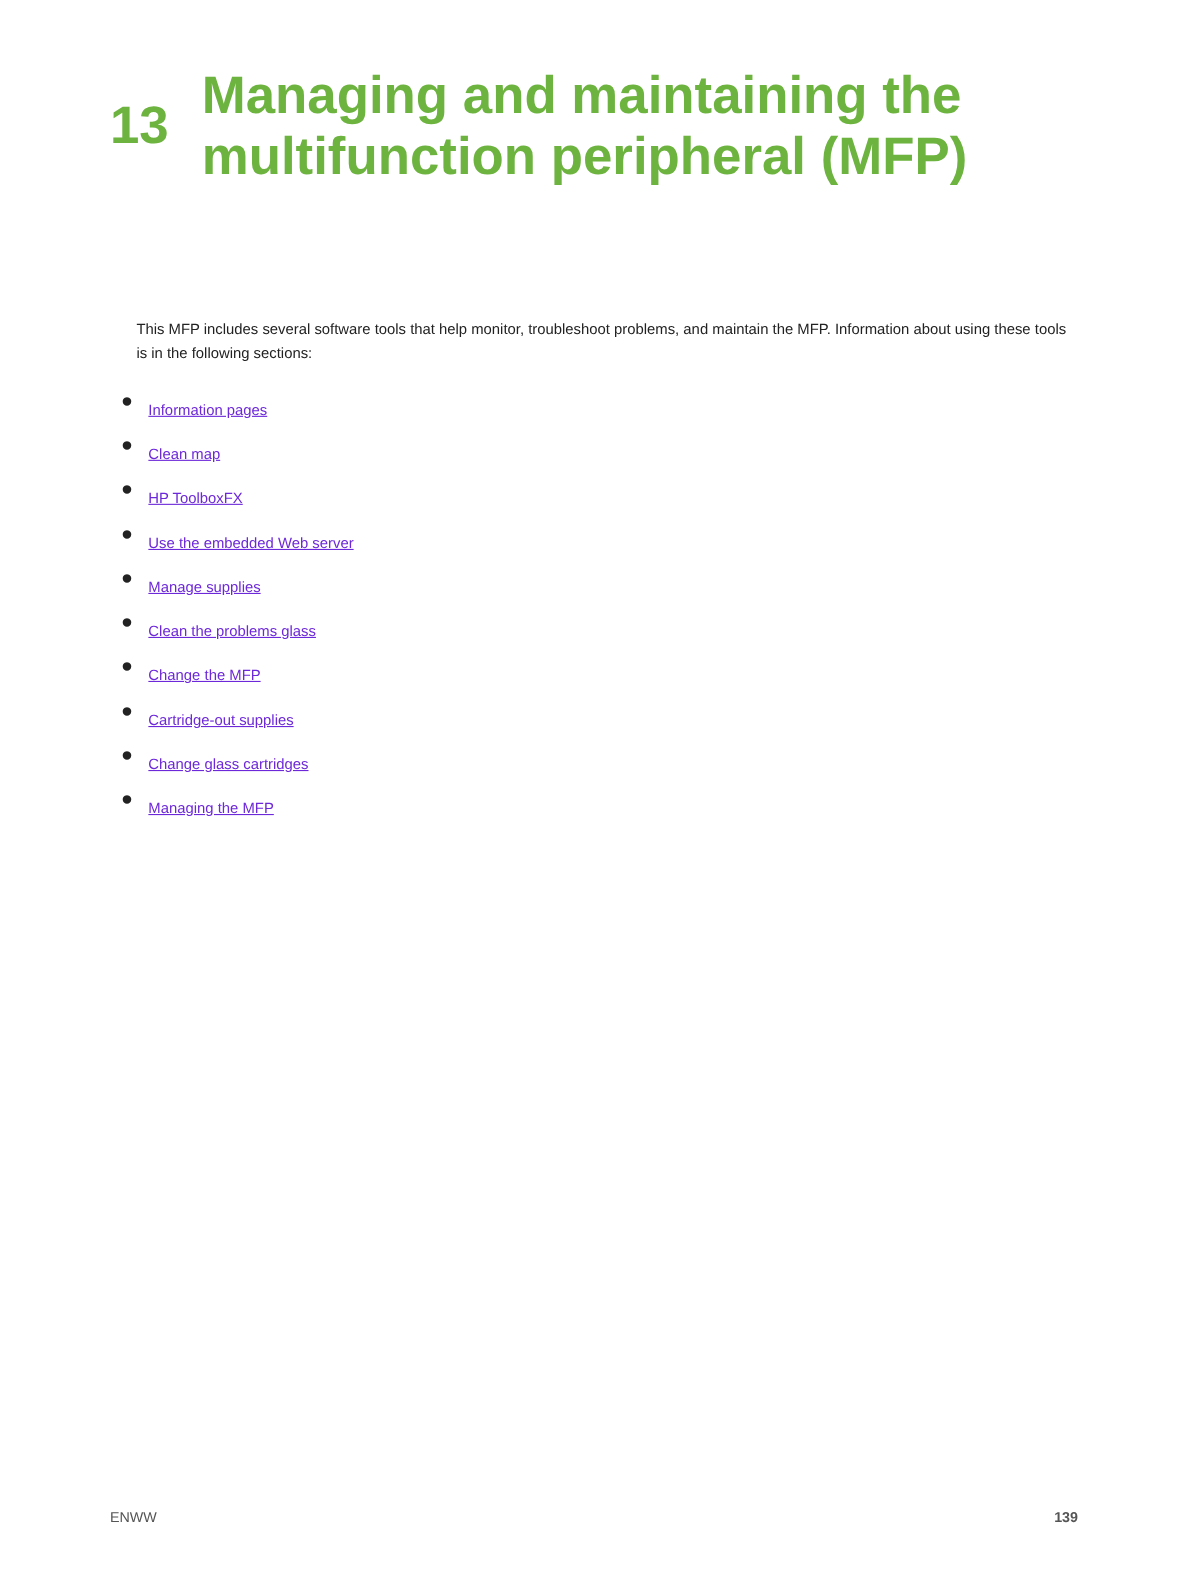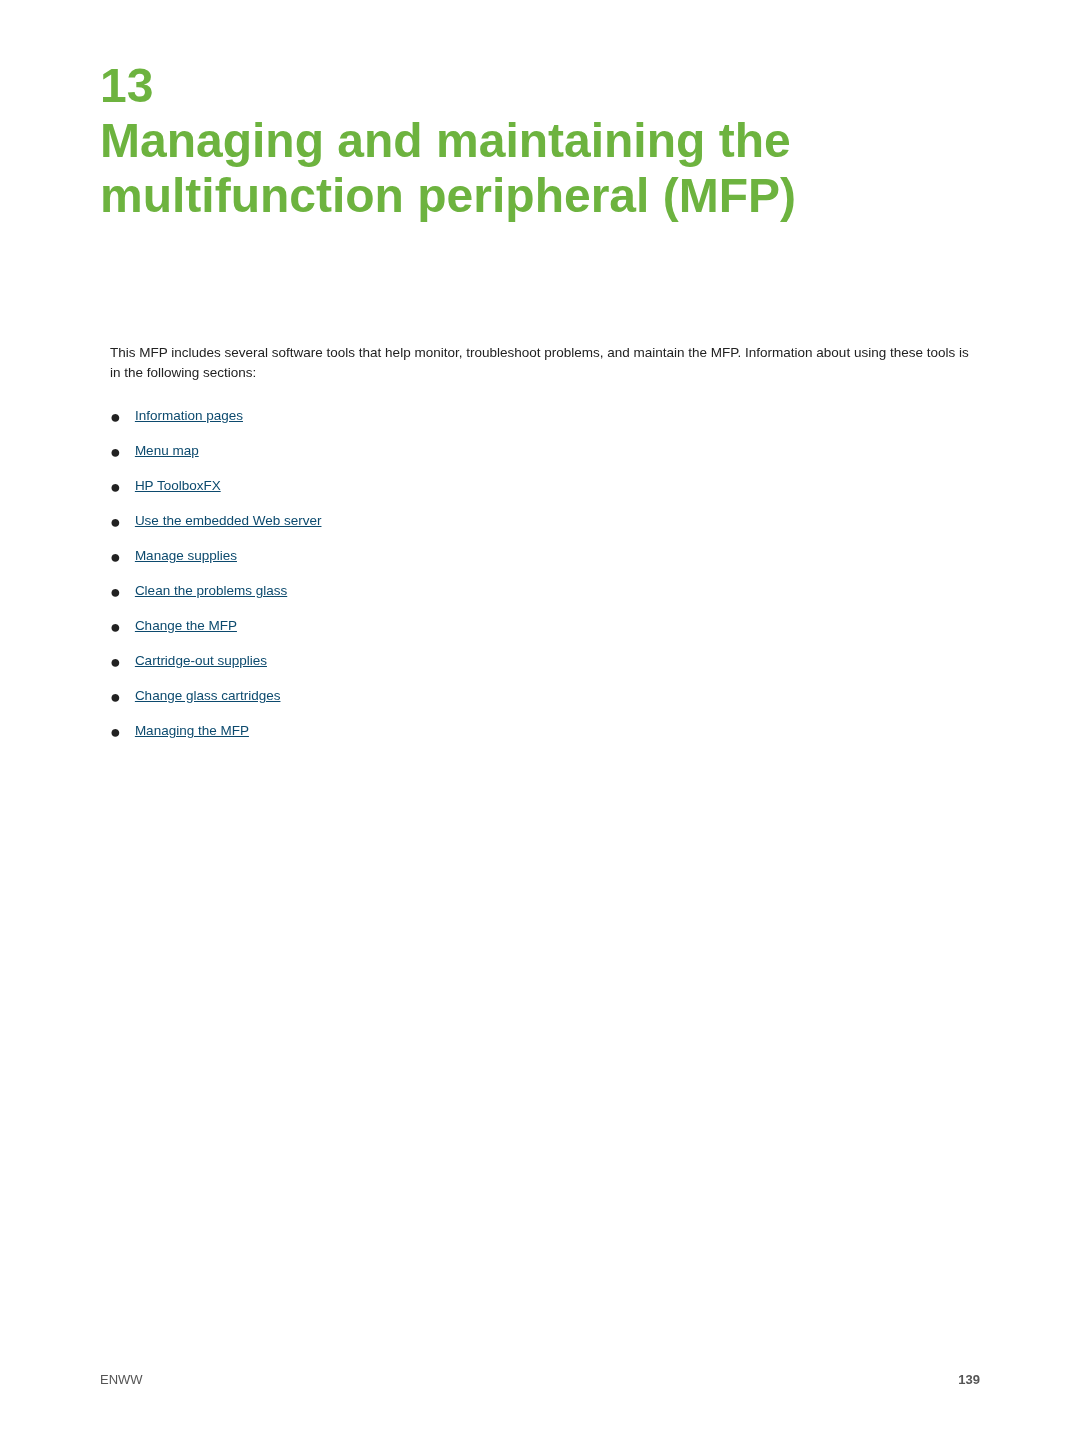--- a/index.html
+++ b/index.html
@@ -21,22 +21,21 @@
     .page {
       width: 1080px;
       min-height: 1437px;
       background: #ffffff;
       padding: 60px 100px 80px 100px;
       position: relative;
     }
 
     .chapter-header {
       display: flex;
-      flex-direction: column;
-      align-items: flex-start;
+      align-items: center;
       margin-bottom: 120px;
     }
 
     .chapter-number {
       color: #6db33f;
       font-size: 48px;
       font-weight: bold;
       margin-right: 30px;
       white-space: nowrap;
       line-height: 1.1;
@@ -47,21 +46,21 @@
       font-size: 48px;
       font-weight: bold;
       line-height: 1.15;
     }
 
     .intro-text {
       font-size: 13.5px;
       color: #222222;
       line-height: 1.5;
       margin-bottom: 22px;
-      margin-left: 10px;
+      margin-left: 24px;
     }
 
     .toc-list {
       list-style: none;
       margin-left: 10px;
     }
 
     .toc-list li {
       display: flex;
       align-items: flex-start;
@@ -72,23 +71,24 @@
 
     .bullet {
       color: #222222;
       font-size: 18px;
       margin-right: 14px;
       margin-top: -2px;
       flex-shrink: 0;
     }
 
     .toc-link {
-      color: #0c4a6e;
+      color: #6d28d9;
       text-decoration: underline;
       cursor: pointer;
+      margin-top: 10px;
     }
 
     .footer {
       position: absolute;
       bottom: 50px;
       left: 100px;
       right: 100px;
       display: flex;
       justify-content: space-between;
       align-items: flex-start;
@@ -119,21 +119,21 @@
 
   <p class="intro-text">This MFP includes several software tools that help monitor, troubleshoot problems, and maintain the MFP. Information about using these tools is in the following sections:</p>
 
   <ul class="toc-list" id="toc-list">
   <li>
         <span class="bullet">●</span>
         <a class="toc-link" href="#">Information pages</a>
       </li>
       <li>
         <span class="bullet">●</span>
-        <a class="toc-link" href="#">Menu map</a>
+        <a class="toc-link" href="#">Clean map</a>
       </li>
       <li>
         <span class="bullet">●</span>
         <a class="toc-link" href="#">HP ToolboxFX</a>
       </li>
       <li>
         <span class="bullet">●</span>
         <a class="toc-link" href="#">Use the embedded Web server</a>
       </li>
       <li>

